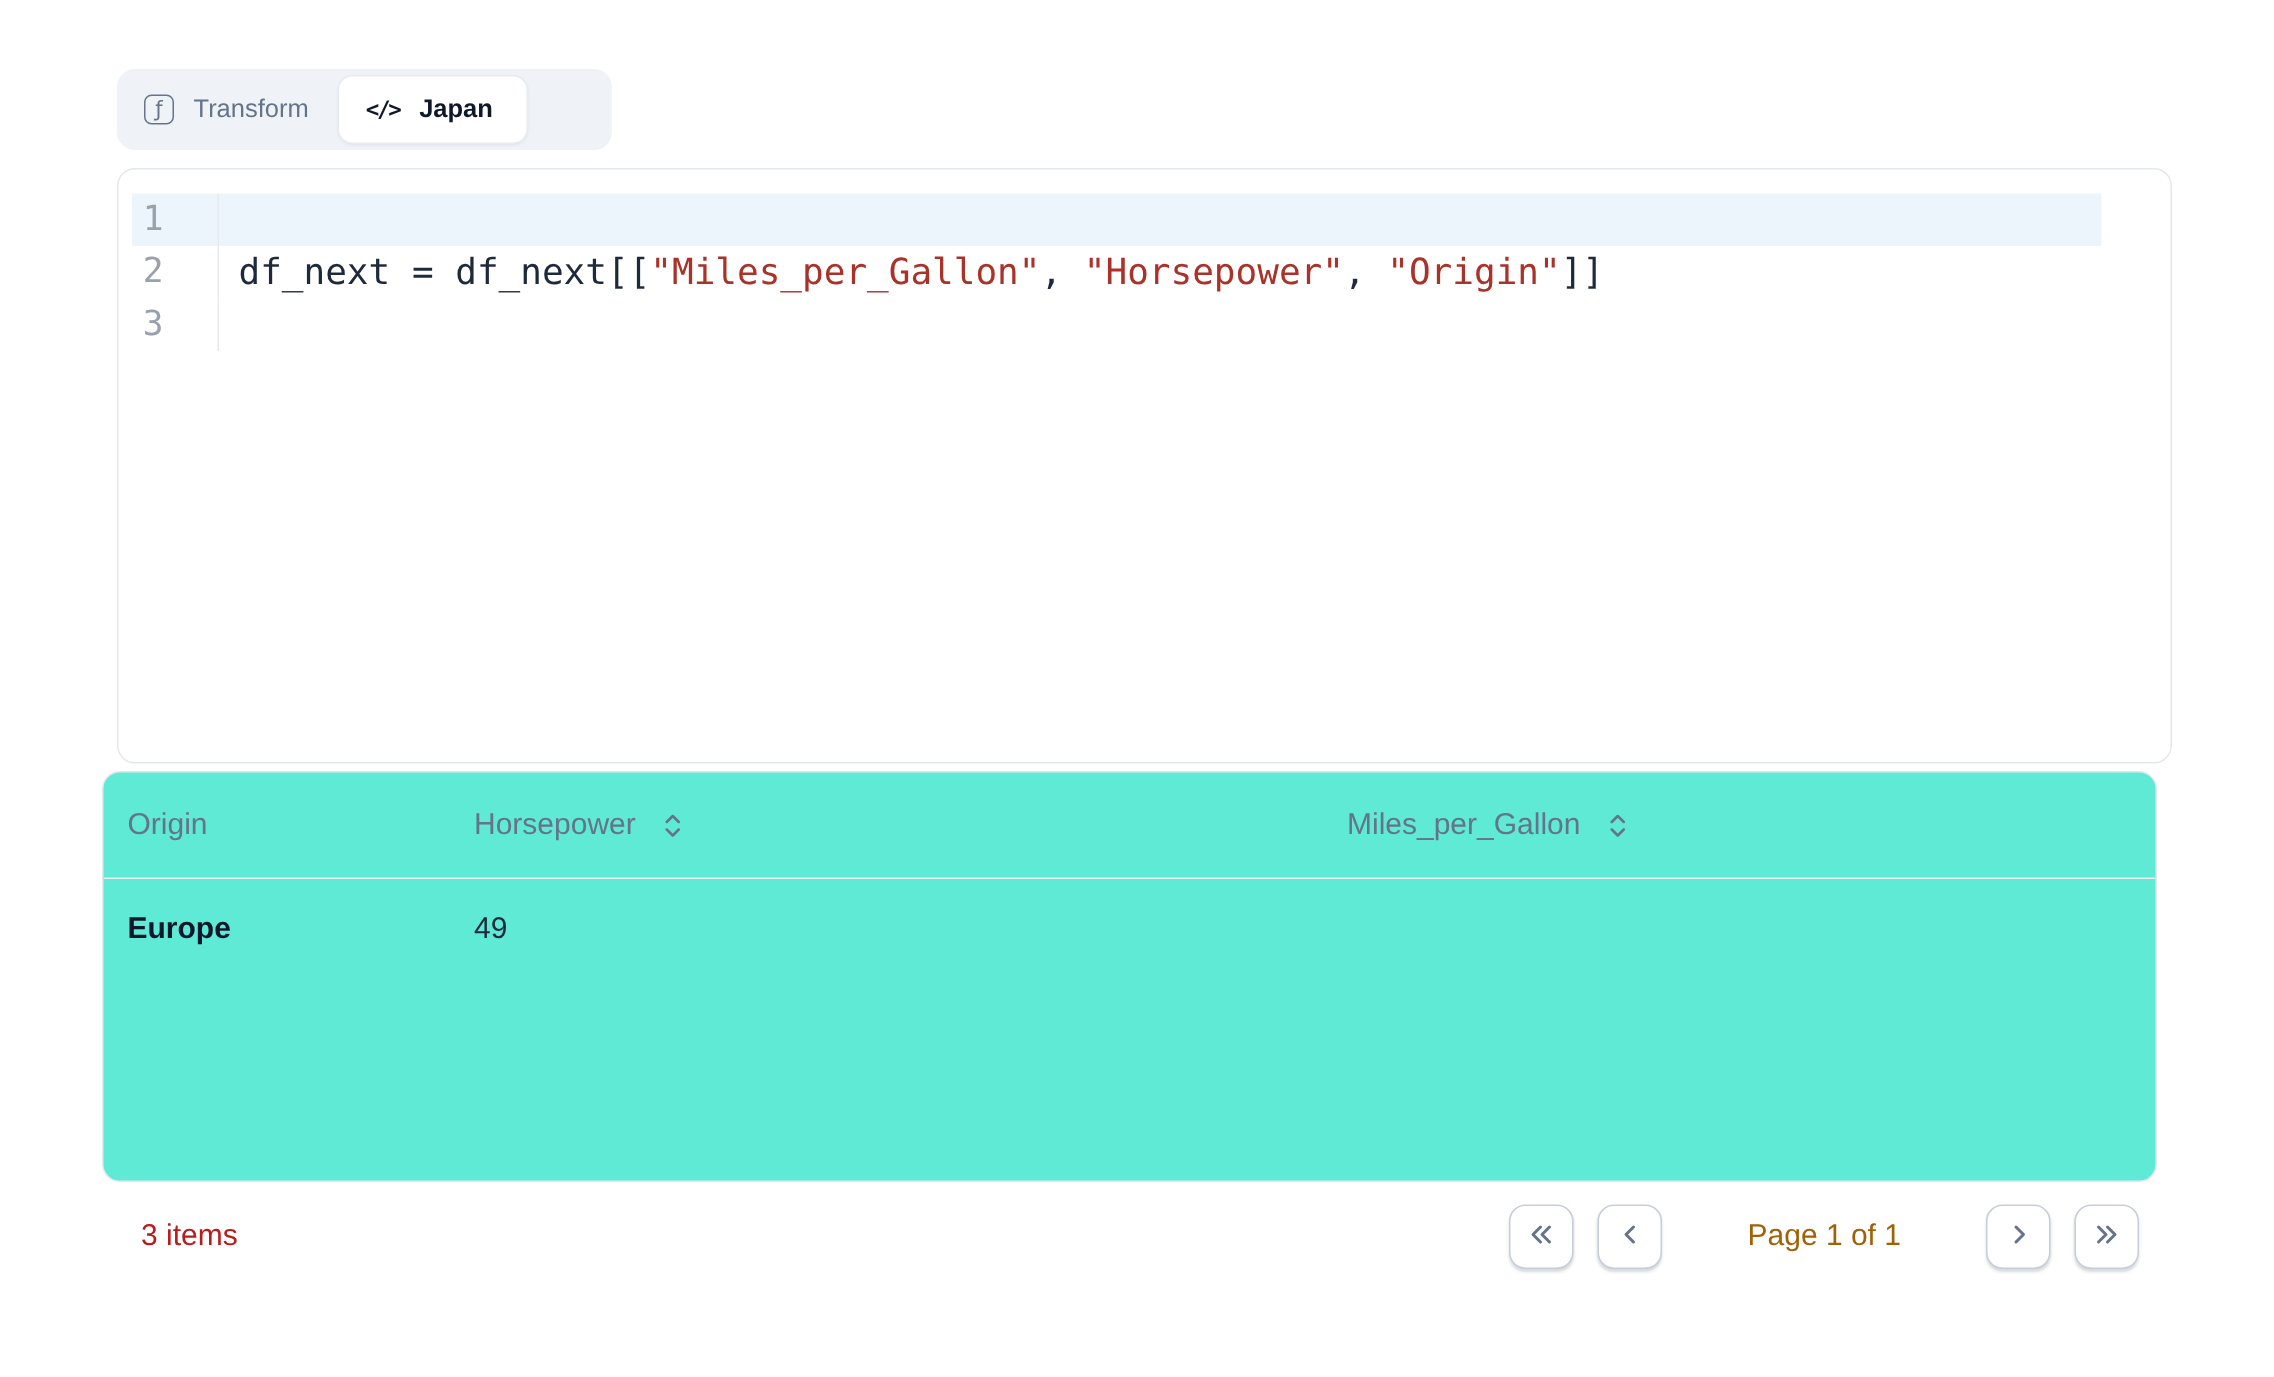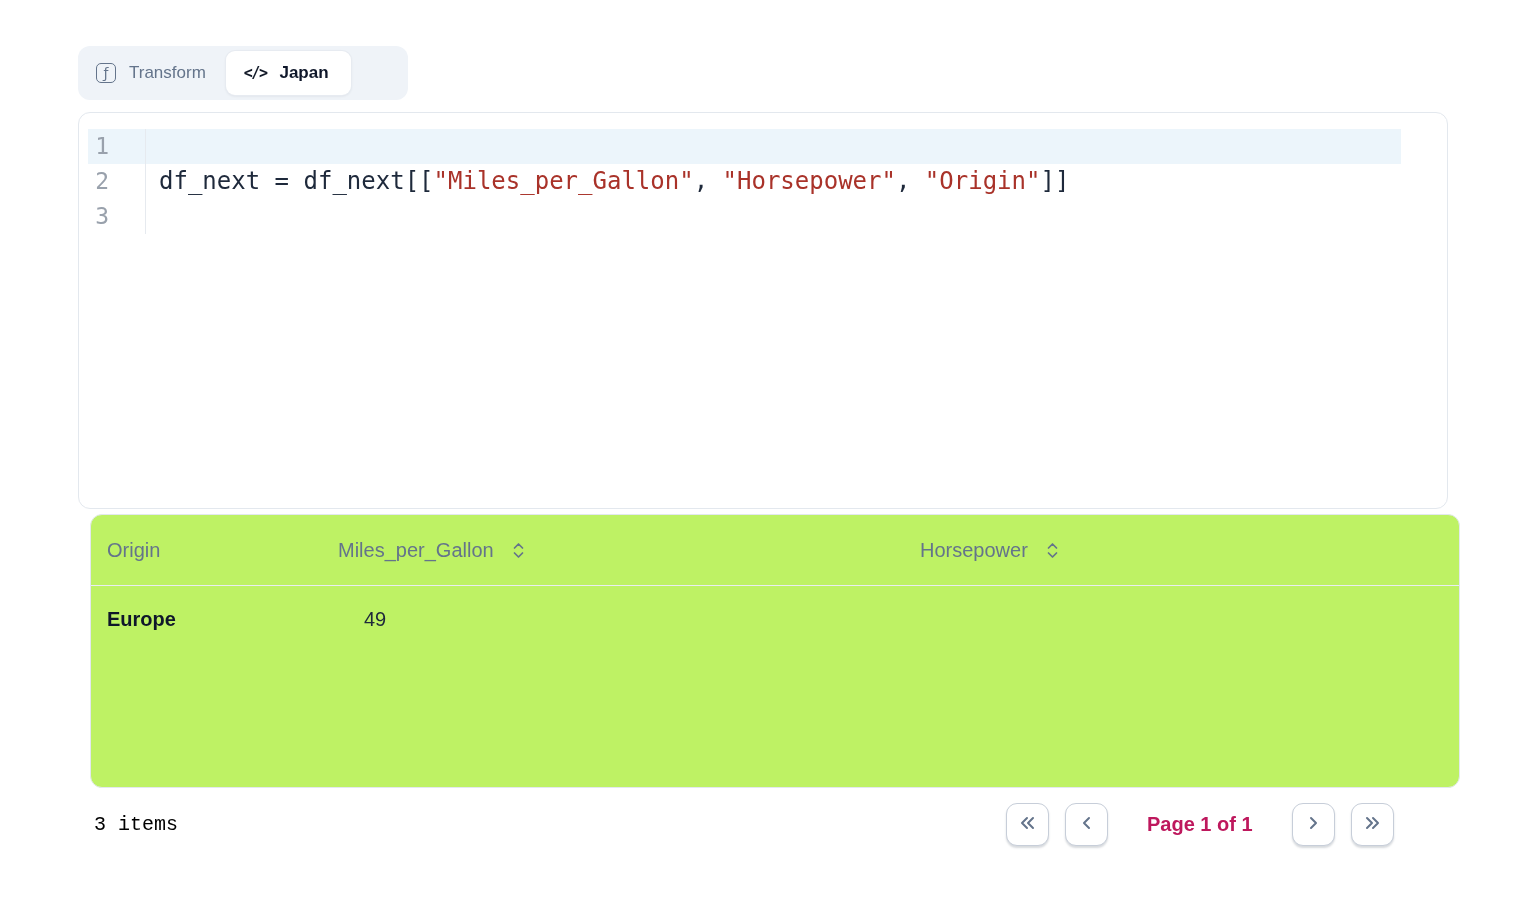--- a/index.html
+++ b/index.html
@@ -97,81 +97,79 @@
   .code-text {
     padding-left: 13px;
     white-space: pre;
     color: #1e293b;
   }
   .tok-str { color: #a93229; }
 
   
   .table-panel {
     position: absolute;
-    left: 90px; top: 514px;
+    left: 68px; top: 514px;
     width: 1370px; height: 274px;
     border: 1.5px solid #e3e8ee;
     border-radius: 12px;
-    background: #bef264;
+    background: #5eead4;
     overflow: hidden;
   }
   .t-row {
     display: grid;
     grid-template-columns: 231px 582px auto;
     align-items: center;
   }
   .t-head {
     height: 70px;
     color: #64748b;
     font-size: 20px;
     font-weight: 400;
   }
   .t-body-row {
     height: 67.5px;
     border-top: 1.5px solid #e9edf2;
     font-size: 20px;
     color: #1e293b;
-    gap: 26px;
   }
   .t-cell { padding-left: 16px; display: flex; align-items: center; gap: 17px; }
   .origin-cell { font-weight: 700; color: #0f172a; }
   .sort-icon { display: inline-flex; }
 
   
   .pagination-left {
     position: absolute;
     left: 94px; top: 803px;
     height: 43px;
     display: flex; align-items: center;
     font-size: 20px;
-    color: #000000;
-    font-family: Liberation Mono, monospace;
+    color: #b91c1c;
   }
   .pagination-right {
     position: absolute;
     left: 1006px; top: 803px;
     display: flex;
     align-items: center;
     gap: 16px;
   }
   .pg-btn {
     width: 43px; height: 43px;
     background: #ffffff;
     border: 1.5px solid #c7ced9;
     border-radius: 11px;
     display: flex; align-items: center; justify-content: center;
     box-shadow: 0 2px 2px rgba(71,85,105,0.22);
     cursor: pointer;
     padding: 0;
   }
   .page-indicator {
-    margin: 0 23px;
-    font-size: 20px;
-    font-weight: 700;
-    color: #be185d;
+    margin: 0 41px;
+    font-size: 20px;
+    font-weight: 400;
+    color: #a16207;
     white-space: nowrap;
   }
   svg.chev { stroke: #64748b; stroke-width: 2; fill: none; stroke-linecap: round; stroke-linejoin: round; }
   svg.sort { stroke: #64748b; stroke-width: 1.7; fill: none; stroke-linecap: round; stroke-linejoin: round; }
 </style>
 </head>
 <body>
 
 <div class="page">
 
@@ -196,39 +194,39 @@
     </div>
     <div class="code-line">
       <div class="gutter">3</div>
     </div>
   </div>
 
   <div class="table-panel">
     <div class="t-row t-head">
       <div class="t-cell">
         <span>Origin</span>
+      </div>
+      <div class="t-cell">
+        <span>Horsepower</span>
+        <span class="sort-icon">
+          <svg class="sort" width="15" height="19" viewBox="0 0 15 19">
+              <polyline points="3.5,7 7.5,3 11.5,7"></polyline>
+              <polyline points="3.5,12 7.5,16 11.5,12"></polyline>
+            </svg>
+        </span>
       </div>
       <div class="t-cell">
         <span>Miles_per_Gallon</span>
         <span class="sort-icon">
           <svg class="sort" width="15" height="19" viewBox="0 0 15 19">
               <polyline points="3.5,7 7.5,3 11.5,7"></polyline>
               <polyline points="3.5,12 7.5,16 11.5,12"></polyline>
             </svg>
         </span>
       </div>
-      <div class="t-cell">
-        <span>Horsepower</span>
-        <span class="sort-icon">
-          <svg class="sort" width="15" height="19" viewBox="0 0 15 19">
-              <polyline points="3.5,7 7.5,3 11.5,7"></polyline>
-              <polyline points="3.5,12 7.5,16 11.5,12"></polyline>
-            </svg>
-        </span>
-      </div>
     </div>
 
     <div class="t-row t-body-row">
       <div class="t-cell origin-cell">Europe</div>
       <div class="t-cell">49</div>
     </div>
   </div>
 
   <div class="pagination-left">3 items</div>
 

